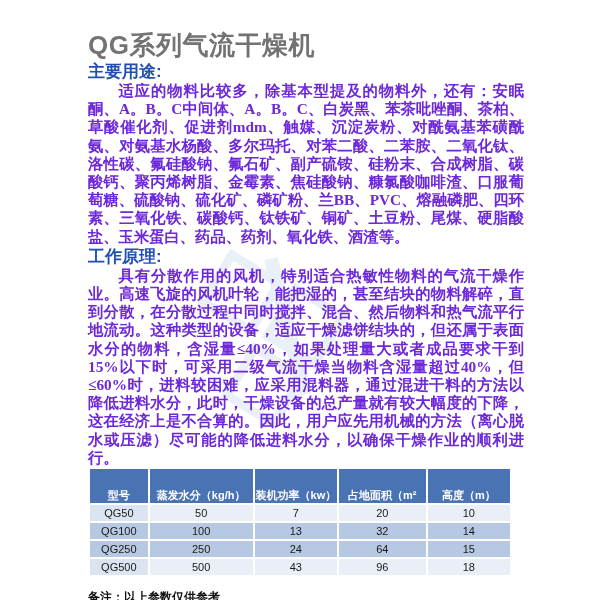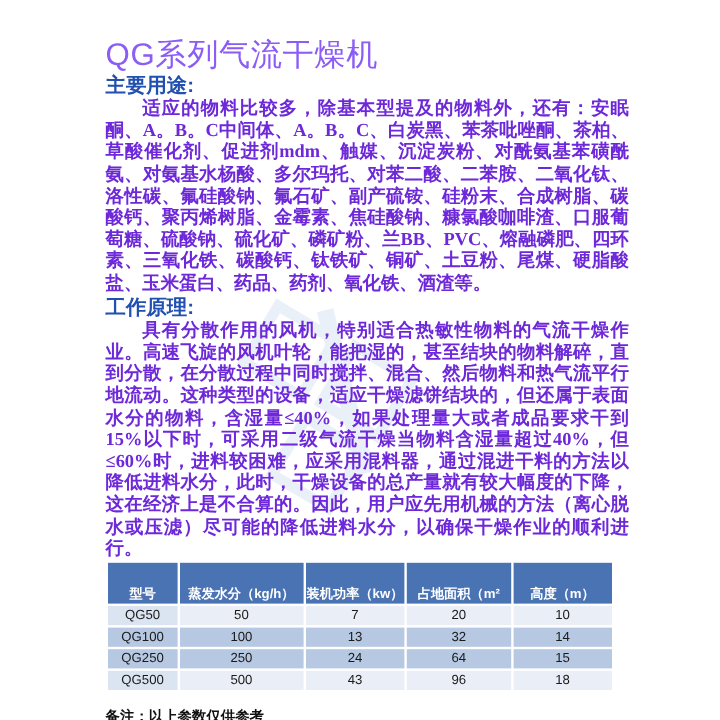--- a/index.html
+++ b/index.html
@@ -17,21 +17,21 @@
     position:relative;
   }
   .page{
     position:relative;
     padding:30px 76px 0 88px;
     width:436px;
   }
   .doc-title{
     margin:0 0 2px 0;
     font-family:"Liberation Sans","DejaVu Sans",sans-serif;
-    font-size:26px;line-height:30px;font-weight:normal;color:#8b5cf6;
+    font-size:26px;line-height:30px;font-weight:bold;color:#737373;
     letter-spacing:0.5px;
   }
   .section-heading{
     margin:1px 0 1px 0;
     font-family:"Liberation Sans","DejaVu Sans",sans-serif;
     font-size:17px;line-height:19px;font-weight:bold;
     color:var(--heading-blue);
   }
   .body-text{
     margin:0;

